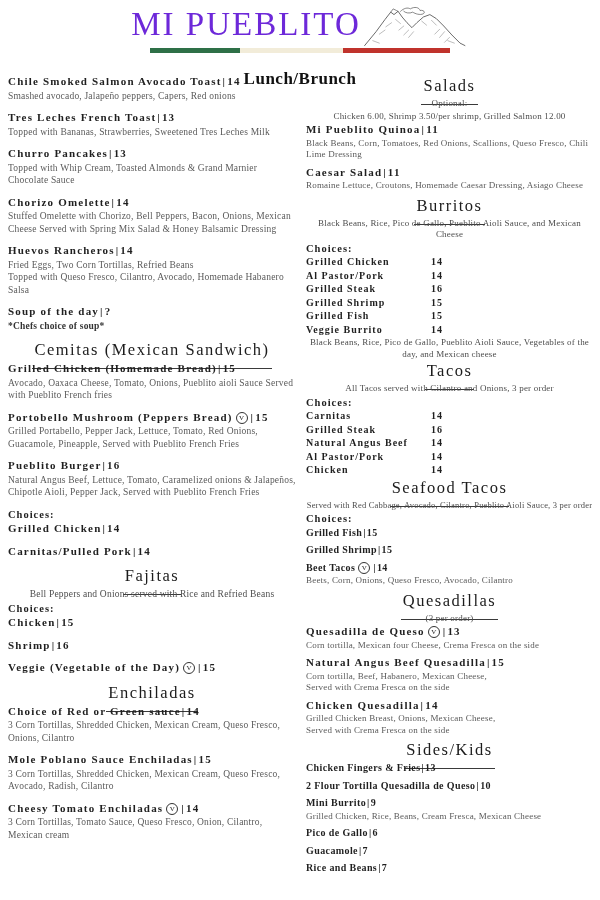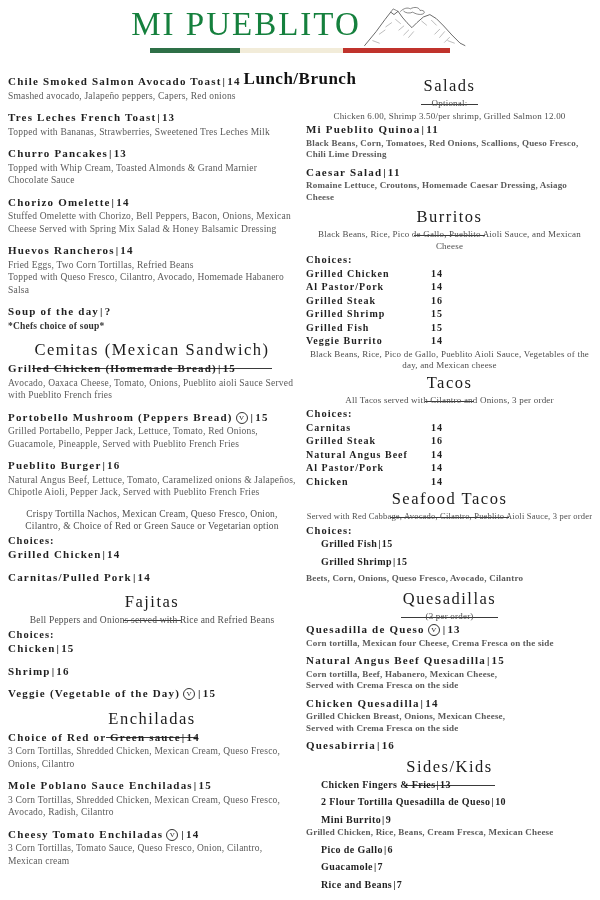--- a/index.html
+++ b/index.html
@@ -1,43 +1,43 @@
 <!DOCTYPE html>
 <html><head>
 <meta charset="utf-8">
 <style>
   html,body{margin:0;padding:0;background:#fff;}
   .page{position:relative;width:600px;height:900px;background:#ffffff;overflow:hidden;
         font-family:"Liberation Serif","DejaVu Serif",serif;color:#222;}
   
   header{text-align:center;padding-top:2px;}
   .logo-row{display:flex;align-items:flex-end;justify-content:center;height:44px;}
-  .brand{font-size:33px;letter-spacing:2px;color:#15803d;line-height:44px;font-weight:400;white-space:nowrap;}
+  .brand{font-size:33px;letter-spacing:2px;color:#6d28d9;line-height:44px;font-weight:400;white-space:nowrap;}
   .mountain{width:106px;height:48px;margin-left:2px;margin-bottom:-4px;}
   .flag{display:flex;justify-content:center;height:5px;margin-top:2px;}
   .flag span{display:block;height:100%;}
   .fg{width:90px;} .fc{width:103px;} .fr{width:107px;}
   .subtitle{font-size:17px;font-weight:bold;letter-spacing:.5px;margin-top:16px;color:#111;}
   
   main{position:absolute;top:73px;left:0;right:0;bottom:0;}
   .col{position:absolute;top:2px;}
   .col-left{left:8px;width:288px;}
   .col-right{left:306px;width:287px;}
   
   .sec-heading{text-align:center;font-size:16.5px;letter-spacing:1.5px;color:#1c1c1c;
                line-height:18px;margin:2px 0 3px;}
   .sec-heading span{border-bottom:1px solid #3a3a3a;padding:0 2px 9px;}
   .item{margin-bottom:9px;}
   .col-right .item{margin-bottom:5px;}
   .item-title{font-size:11px;font-weight:bold;letter-spacing:1.2px;color:#1f1f1f;line-height:13.5px;}
-  .item.small .item-title{font-size:10px;letter-spacing:.4px;line-height:12.5px;margin-left:15px;}
+  .item.small .item-title{font-size:10px;letter-spacing:.4px;line-height:12.5px;}
   .item.small{margin-bottom:5px;}
   .item-desc{font-size:9.5px;color:#5a5a5a;letter-spacing:.2px;line-height:12.5px;margin-top:1px;
              white-space:pre-line;}
-  .col-right .item-desc{font-size:9px;line-height:11.5px;font-weight:bold;}
+  .col-right .item-desc{font-size:9px;line-height:11.5px;}
   .item-desc.bold{font-weight:bold;color:#333;}
   .note{font-size:9.5px;color:#4d4d4d;letter-spacing:.2px;line-height:12.5px;margin-bottom:1px;text-align:center;}
   .col-right .note{font-size:9px;line-height:11.5px;}
   .note.center{text-align:center;}
   .note.sm{font-size:8.5px;}
   .label{font-size:10.5px;font-weight:bold;letter-spacing:1px;color:#1f1f1f;line-height:13.5px;margin-bottom:1px;}
   .row{position:relative;font-size:10px;font-weight:bold;letter-spacing:1px;color:#1f1f1f;
        line-height:12.5px;margin-bottom:1px;}
   .row .pr{position:absolute;left:125px;}
   .sep{margin:0 1px;font-weight:bold;}
@@ -101,21 +101,20 @@
           <div class="item-desc">Avocado, Oaxaca Cheese, Tomato, Onions, Pueblito aioli Sauce Served with Pueblito French fries</div>
         </div>
         <div class="item">
           <div class="item-title"><span class="nm">Portobello Mushroom (Peppers Bread)</span><span class="veg-badge">V</span><span class="sep">|</span><span class="pr">15</span></div>
           <div class="item-desc">Grilled Portabello, Pepper Jack, Lettuce, Tomato, Red Onions, Guacamole, Pineapple, Served with Pueblito French Fries</div>
         </div>
         <div class="item">
           <div class="item-title"><span class="nm">Pueblito Burger</span><span class="sep">|</span><span class="pr">16</span></div>
           <div class="item-desc">Natural Angus Beef, Lettuce, Tomato, Caramelized onions &amp; Jalapeños, Chipotle Aioli, Pepper Jack, Served with Pueblito French Fries</div>
         </div>
-        <div class="note">Crispy Tortilla Nachos, Mexican Cream, Queso Fresco, Onion, Cilantro, &amp; Choice of Red or Green Sauce or Vegetarian option</div>
         <div class="label">Choices:</div>
         <div class="item">
           <div class="item-title"><span class="nm">Grilled Chicken</span><span class="sep">|</span><span class="pr">14</span></div>
         </div>
         <div class="item">
           <div class="item-title"><span class="nm">Carnitas/Pulled Pork</span><span class="sep">|</span><span class="pr">14</span></div>
         </div>
         <div class="sec-heading"><span>Fajitas</span></div>
         <div class="note">Bell Peppers and Onions served with Rice and Refried Beans</div>
         <div class="label">Choices:</div>
@@ -175,40 +174,40 @@
         <div class="sec-heading"><span>Seafood Tacos</span></div>
         <div class="note center sm">Served with Red Cabbage, Avocado, Cilantro, Pueblito Aioli Sauce, 3 per order</div>
         <div class="label">Choices:</div>
         <div class="item small">
           <div class="item-title"><span class="nm">Grilled Fish</span><span class="sep">|</span><span class="pr">15</span></div>
         </div>
         <div class="item small">
           <div class="item-title"><span class="nm">Grilled Shrimp</span><span class="sep">|</span><span class="pr">15</span></div>
         </div>
         <div class="item small">
+          <div class="item-title"><span class="nm">Beet Tacos</span><span class="veg-badge">V</span><span class="sep">|</span><span class="pr">14</span></div>
           <div class="item-desc">Beets, Corn, Onions, Queso Fresco, Avocado, Cilantro</div>
         </div>
         <div class="sec-heading"><span>Quesadillas</span></div>
         <div class="note center">(3 per order)</div>
         <div class="item">
           <div class="item-title"><span class="nm">Quesadilla de Queso</span><span class="veg-badge">V</span><span class="sep">|</span><span class="pr">13</span></div>
           <div class="item-desc">Corn tortilla, Mexican four Cheese, Crema Fresca on the side</div>
         </div>
         <div class="item">
           <div class="item-title"><span class="nm">Natural Angus Beef Quesadilla</span><span class="sep">|</span><span class="pr">15</span></div>
           <div class="item-desc">Corn tortilla, Beef, Habanero, Mexican Cheese,
 Served with Crema Fresca on the side</div>
         </div>
         <div class="item">
           <div class="item-title"><span class="nm">Chicken Quesadilla</span><span class="sep">|</span><span class="pr">14</span></div>
           <div class="item-desc">Grilled Chicken Breast, Onions, Mexican Cheese,
 Served with Crema Fresca on the side</div>
         </div>
         <div class="item">
-          <div class="item-title"><span class="nm">Quesabirria</span><span class="sep">|</span><span class="pr">16</span></div>
         </div>
         <div class="sec-heading"><span>Sides/Kids</span></div>
         <div class="item small">
           <div class="item-title"><span class="nm">Chicken Fingers &amp; Fries</span><span class="sep">|</span><span class="pr">13</span></div>
         </div>
         <div class="item small">
           <div class="item-title"><span class="nm">2 Flour Tortilla Quesadilla de Queso</span><span class="sep">|</span><span class="pr">10</span></div>
         </div>
         <div class="item small">
           <div class="item-title"><span class="nm">Mini Burrito</span><span class="sep">|</span><span class="pr">9</span></div>

